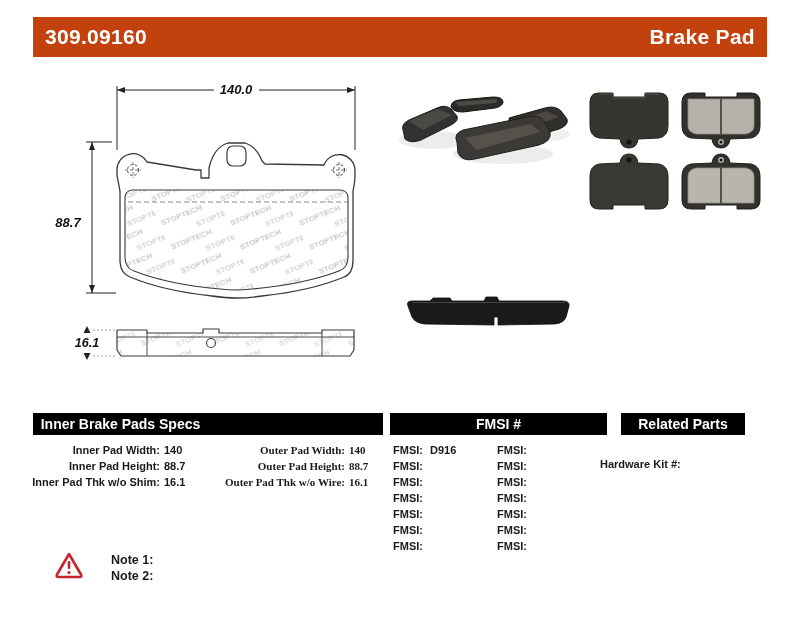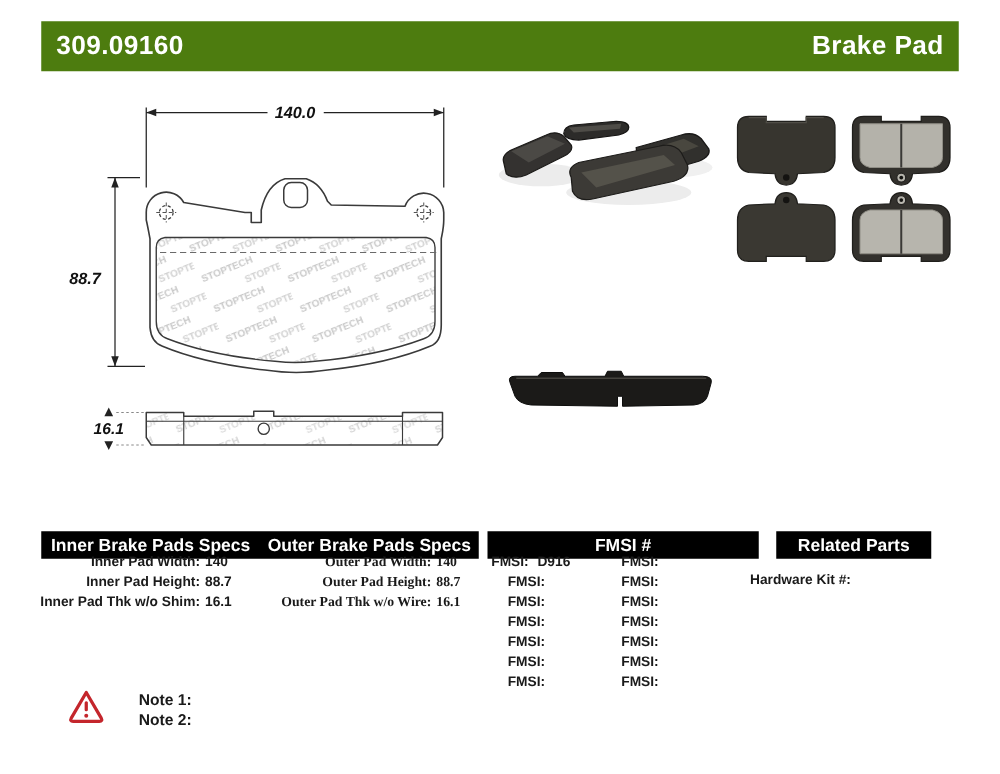--- a/index.html
+++ b/index.html
@@ -1,38 +1,38 @@
 <!DOCTYPE html>
 <html><head>
 <meta charset="utf-8">
 <style>
   html,body{margin:0;padding:0;background:#fff;}
   .page{position:relative;width:800px;height:619px;background:#ffffff;overflow:hidden;
         font-family:"Liberation Sans", sans-serif;color:#1a1a1a;}
   .abs{position:absolute;box-sizing:border-box;}
 
   
-  .titlebar{left:33px;top:17px;width:734px;height:40px;background:#4d7c0f;color:#fff;
+  .titlebar{left:33px;top:17px;width:734px;height:40px;background:#c2410c;color:#fff;
             display:flex;justify-content:space-between;align-items:center;
             padding:0 12px;font-size:21px;font-weight:bold;letter-spacing:.3px;}
 
   
   .secbar{top:413px;height:22px;background:#000;color:#fff;font-weight:bold;
-          font-size:14px;display:flex;align-items:center;justify-content:center;margin-top:12px;}
+          font-size:14px;display:flex;align-items:center;justify-content:center;}
   .secbar.split{justify-content:space-between;}
   .secbar .half{width:50%;text-align:center;}
 
   
   .speccol{display:flex;flex-direction:column;}
   .specrow{display:flex;height:16px;line-height:16px;font-size:11px;font-weight:bold;}
   .specrow .lbl{text-align:right;}
   .specrow .val{margin-left:4px;text-align:center;}
   .inner .lbl{width:140px;}
   .outer .lbl{width:150px;}
-  .fmsirow{display:flex;height:16px;line-height:16px;font-size:11px;font-weight:bold;justify-content:center;}
+  .fmsirow{display:flex;height:16px;line-height:16px;font-size:11px;font-weight:bold;}
   .fmsirow .val{margin-left:7px;}
 
   
   .notes{left:95px;top:552px;display:flex;flex-direction:column;margin-left:16px;}
   .noterow{display:flex;height:16px;line-height:16px;font-size:12.5px;font-weight:bold;}
   .noterow .ntext{margin-left:5px;}
 
   svg{display:block;}
   .dimtext{font:italic bold 13px "Liberation Sans", sans-serif;fill:#111;}
   .dimtext-s{font:italic bold 12.5px "Liberation Sans", sans-serif;fill:#111;}
@@ -181,21 +181,20 @@
     </g>
   </svg>
 
   <svg class="abs" style="left:400px;top:290px;" width="180" height="48" viewBox="0 0 180 48">
     <path d="M8,16 Q6,11 12,11 L30,11 L33,8 L50,8 L52,11 L84,11 L86,7 L97,7 L99,11 L162,11 Q170,11 169,16 L166,27 Q164,33 155,34 L98,35 L98,27 L94,27 L94,35 L25,34 Q15,33 12,27 Z" fill="#1b1a18" stroke="#0d0d0c" stroke-width="0.8"></path>
     <path d="M13,12.5 L165,12.5" stroke="#45433e" stroke-width="1.2" fill="none"></path>
   </svg>
 
   <div class="abs secbar split" style="left:33px;width:350px;">
     <span class="half">Inner Brake Pads Specs</span>
-    <span class="half">Outer Brake Pads Specs</span>
   </div>
   <div class="abs secbar" style="left:390px;width:217px;">
     <span>FMSI #</span>
   </div>
   <div class="abs secbar" style="left:621px;width:124px;">
     <span>Related Parts</span>
   </div>
 
   <div class="abs speccol inner" style="left:20px;top:442px;">
     <div class="specrow">

